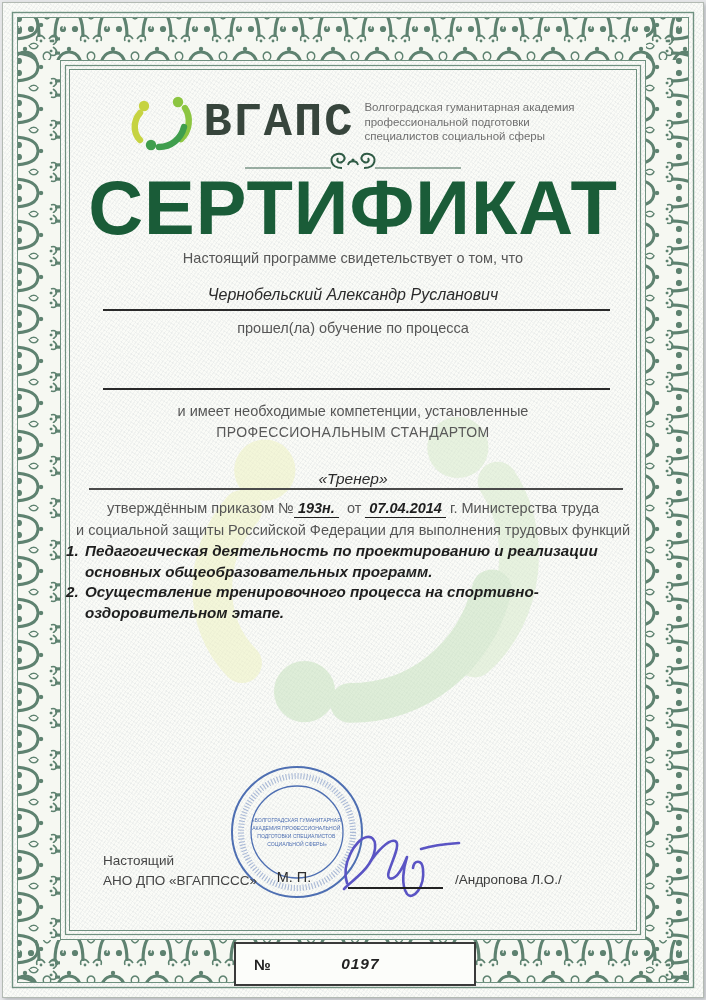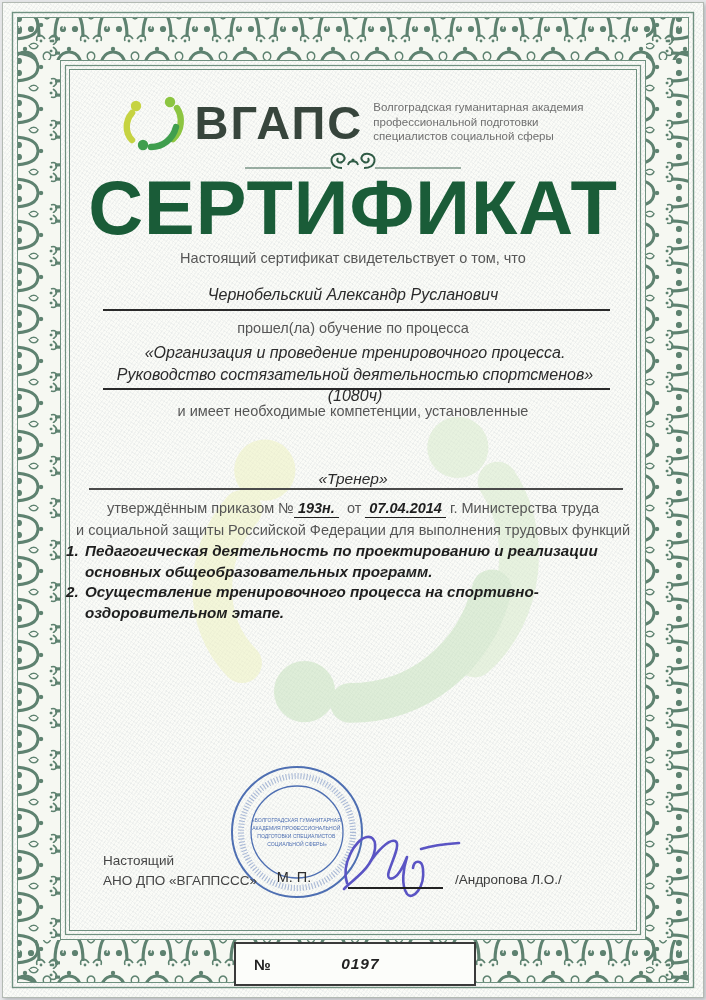--- a/index.html
+++ b/index.html
@@ -17,21 +17,21 @@
     box-shadow:2px 2px 4px rgba(120,125,130,.45);
     background-image:
       repeating-linear-gradient(125deg, rgba(180,188,195,.14) 0px, rgba(180,188,195,.14) 1px, transparent 1px, transparent 3px),
       repeating-linear-gradient(35deg, rgba(180,188,195,.10) 0px, rgba(180,188,195,.10) 1px, transparent 1px, transparent 4px);
   }
   .border-svg{position:absolute;left:0;top:0;z-index:1;}
   .watermark{position:absolute;left:188px;top:388px;z-index:0;opacity:.55;}
   .content{position:absolute;left:0;top:0;width:700px;height:994px;z-index:2;}
   .abs{position:absolute;left:72px;width:556px;text-align:center;}
   .header-row{display:flex;align-items:center;justify-content:center;gap:10px;}
-  .logo-text{font-size:47px;font-weight:bold;color:#37453c;letter-spacing:2px;line-height:1;}
+  .logo-text{font-size:47px;font-weight:bold;color:#37453c;letter-spacing:2px;line-height:1;font-family:Liberation Mono, monospace;}
   .tagline{font-size:11.5px;color:#6f6f6f;text-align:left;line-height:1.25;}
   .title{font-size:76px;font-weight:bold;color:#1a5c38;letter-spacing:1px;line-height:1;white-space:nowrap;}
   .gray{font-size:14.5px;color:#565656;}
   .caps{font-size:14px;color:#585858;letter-spacing:.4px;}
   .bi{font-weight:normal;font-style:italic;color:#2b2b2b;}
   .name{font-size:16px;}
   .program{font-size:16px;line-height:1.35;}
   .sep{position:absolute;background:#2a2a2a;}
   .order-line{font-size:14.5px;color:#565656;}
   .u{font-weight:bold;font-style:italic;color:#1f1f1f;border-bottom:1.6px solid #1f1f1f;padding:0 4px 1px 4px;}
@@ -136,32 +136,32 @@
         <path d="M0,19 H86 M130,19 H216" stroke="#3d6450" stroke-width="1.2" fill="none"></path>
         <path d="M97,19 C85,19 83,7 92,5 C99,3.5 102,10 97,13 C94,14.5 91,12 93,9" fill="none" stroke="#2f5b45" stroke-width="2"></path>
         <path d="M119,19 C131,19 133,7 124,5 C117,3.5 114,10 119,13 C122,14.5 125,12 123,9" fill="none" stroke="#2f5b45" stroke-width="2"></path>
         <path d="M103,16 c1,-5 9,-5 10,0" fill="none" stroke="#2f5b45" stroke-width="1.8"></path>
         <circle cx="108" cy="11" r="1.6" fill="#2f5b45"></circle>
       </svg>
     </div>
 
     <div class="abs title" style="top:167px;">СЕРТИФИКАТ</div>
 
-    <div class="abs gray" style="top:247px;">Настоящий сертификат свидетельствует о том, что</div>
+    <div class="abs gray" style="top:247px;">Настоящий программе свидетельствует о том, что</div>
 
     <div class="abs bi name" style="top:283px;">Чернобельский Александр Русланович</div>
     <div class="sep" style="left:100px;top:306px;width:507px;height:2px;"></div>
 
     <div class="abs gray" style="top:317px;">прошел(ла) обучение по процесса</div>
 
-    <div class="abs bi program" style="top:339px;left:92px;width:520px;">«Организация и проведение тренировочного процесса. Руководство состязательной деятельностью спортсменов» (1080ч)</div>
 
     <div class="sep" style="left:100px;top:385px;width:507px;height:2px;"></div>
 
     <div class="abs gray" style="top:400px;">и имеет необходимые компетенции, установленные</div>
+    <div class="abs caps" style="top:421px;">ПРОФЕССИОНАЛЬНЫМ СТАНДАРТОМ</div>
     <div class="abs bi" style="top:441px;font-size:15.5px;margin-top:26px;">«Тренер»</div>
 
     <div class="sep" style="left:86px;top:485px;width:534px;height:1.5px;background:#4a4a4a;"></div>
 
     <div class="abs order-line" style="top:497px;">
       <span>утверждённым приказом №</span><span class="u">193н.</span>&nbsp;
       <span>от</span> <span class="u">07.04.2014</span>
       <span>г. Министерства труда</span>
     </div>
     <div class="abs order-line" style="top:519px;">и социальной защиты Российской Федерации для выполнения трудовых функций</div>

